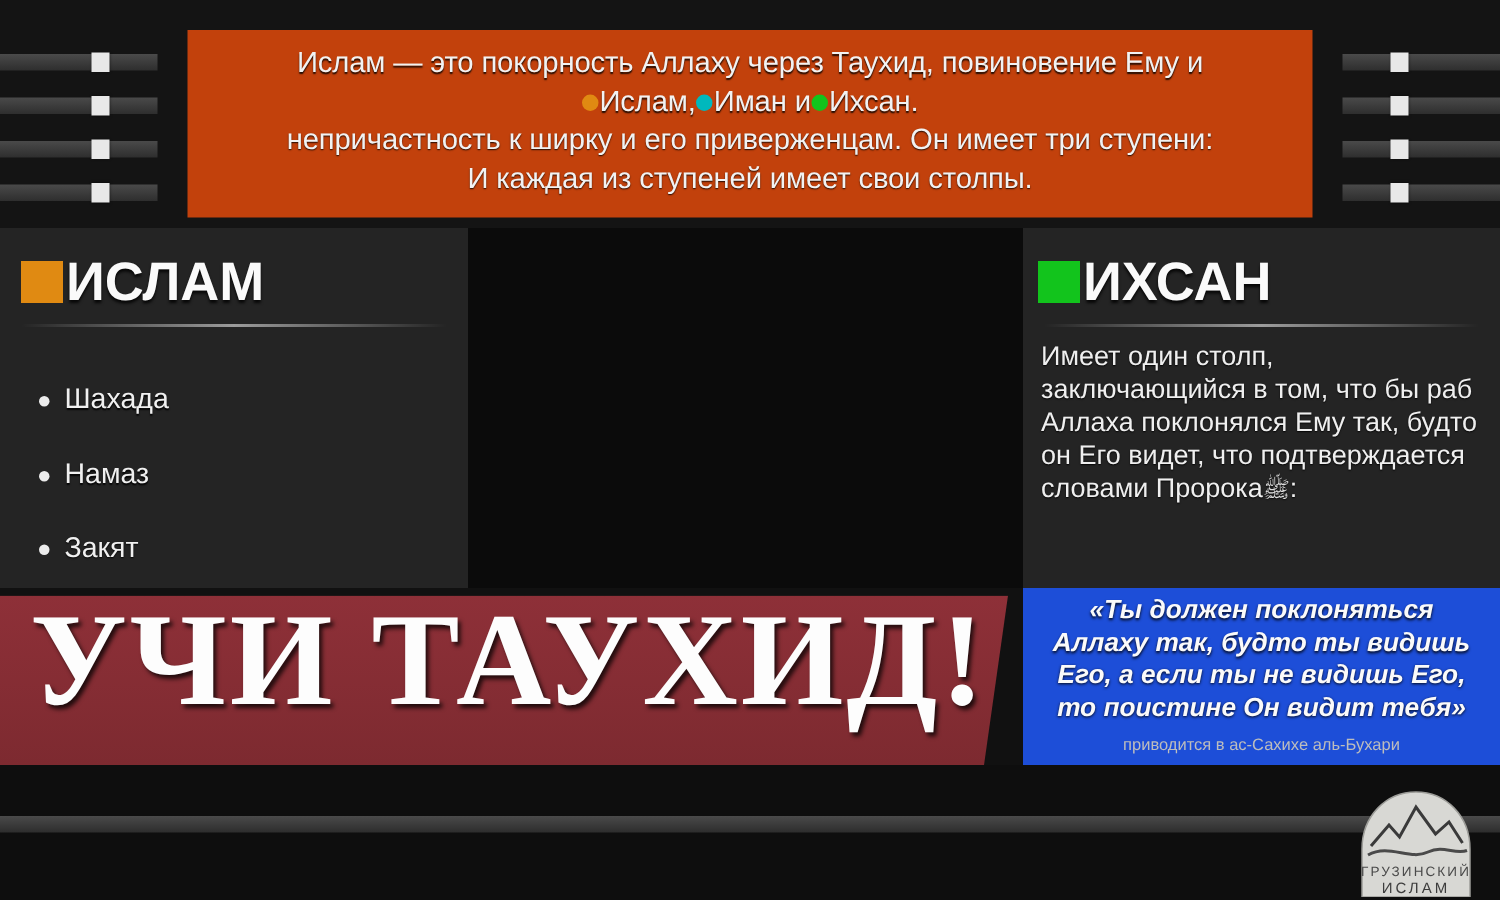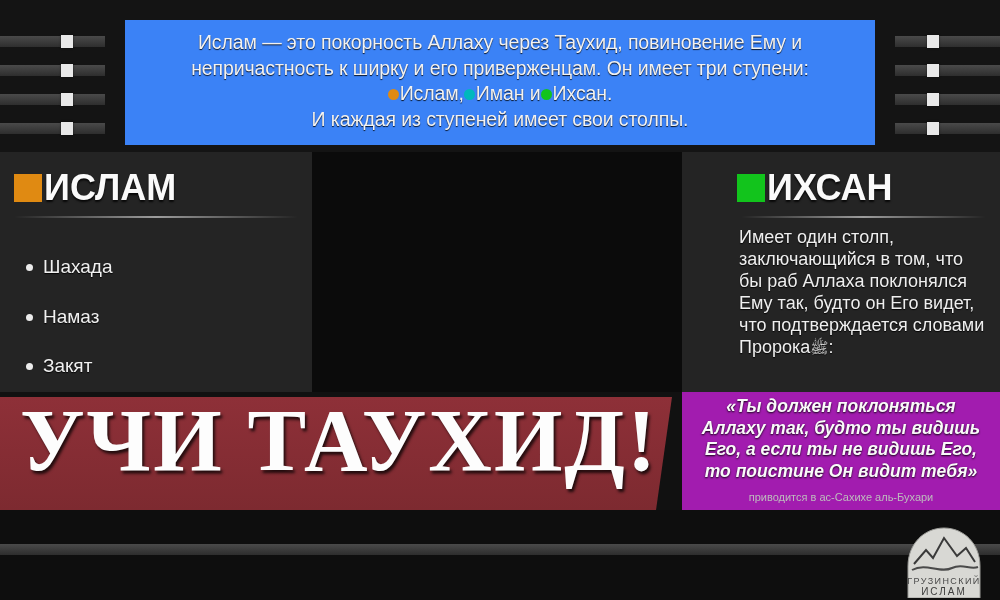--- a/index.html
+++ b/index.html
@@ -35,21 +35,21 @@
   }
   .rail.left  .sq{ left:61px; }
   .rail.right .sq{ right:61px; }
   .rail .sq.s1{ top:35px; }
   .rail .sq.s2{ top:64px; }
   .rail .sq.s3{ top:93px; }
   .rail .sq.s4{ top:122px; }
 
   #header-panel{
     position:absolute; left:125px; top:20px; width:750px; height:125px;
-    background:#3b82f6;
+    background:#c2410c;
     text-align:center;
     padding-top:10px;
   }
   #header-panel p{
     font-size:19.5px;
     line-height:25.5px;
     color:#f2f2f2;
     letter-spacing:-0.1px;
     text-shadow:0 1px 1px rgba(0,0,0,.85);
     white-space:nowrap;
@@ -70,21 +70,21 @@
     position:absolute; left:0; top:152px; width:1000px; height:240px;
     background:#0b0b0b;
   }
   .col{
     position:absolute; top:0; height:240px;
     background:#242424;
     padding:14px 0 0 0;
   }
   #col-islam{ left:0;   width:312px; }
   #col-iman { left:334px; width:310px; }
-  #col-ihsan{ left:682px; width:318px;padding-left:45px; }
+  #col-ihsan{ left:682px; width:318px; }
 
   .col-head{
     display:flex; align-items:center;
     padding-left:14px;
     height:44px;
   }
   #col-ihsan .col-head{ padding-left:10px; }
   .swatch{ width:28px; height:28px; flex:0 0 28px; }
   .swatch.orange{ background:#e08a12; }
   .swatch.teal{ background:#00c5cb; }
@@ -121,21 +121,21 @@
     padding:8px 12px 0 12px;
     font-size:18px; line-height:22px;
     color:#efefef;
     text-shadow:0 1px 1px rgba(0,0,0,.9);
   }
   .sallallahu{ font-size:15px; opacity:.92; }
 
   
   #ihsan-lower{
     position:absolute; left:682px; top:392px; width:318px; height:145px;
-    background:#a21caf;
+    background:#1d4ed8;
     padding:4px 14px 0 14px;
   }
   .quote{
     font-style:italic; font-weight:bold;
     font-size:17.5px; line-height:21.5px;
     text-align:center; color:#fafafa;
     text-shadow:0 1px 2px rgba(0,0,0,.9);
   }
   .attrib{
     margin-top:9px; text-align:center;
@@ -199,22 +199,22 @@
     <div class="bar b3"></div>
     <div class="bar b4"></div>
     <div class="sq s1"></div>
     <div class="sq s2"></div>
     <div class="sq s3"></div>
     <div class="sq s4"></div>
   </div>
 
   <div id="header-panel">
     <p>Ислам — это покорность Аллаху через Таухид, повиновение Ему и</p>
+    <p><span class="dot orange"></span><span>Ислам,</span><span class="dot teal"></span><span>Иман и</span><span class="dot green"></span><span>Ихсан.</span></p>
     <p>непричастность к ширку и его приверженцам. Он имеет три ступени:</p>
-    <p><span class="dot orange"></span><span>Ислам,</span><span class="dot teal"></span><span>Иман и</span><span class="dot green"></span><span>Ихсан.</span></p>
     <p>И каждая из ступеней имеет свои столпы.</p>
   </div>
 </div>
 
 <div id="columns">
 
   <div class="col" id="col-islam">
     <div class="col-head">
       <div class="swatch orange"></div>
       <div class="col-title">ИСЛАМ</div>

